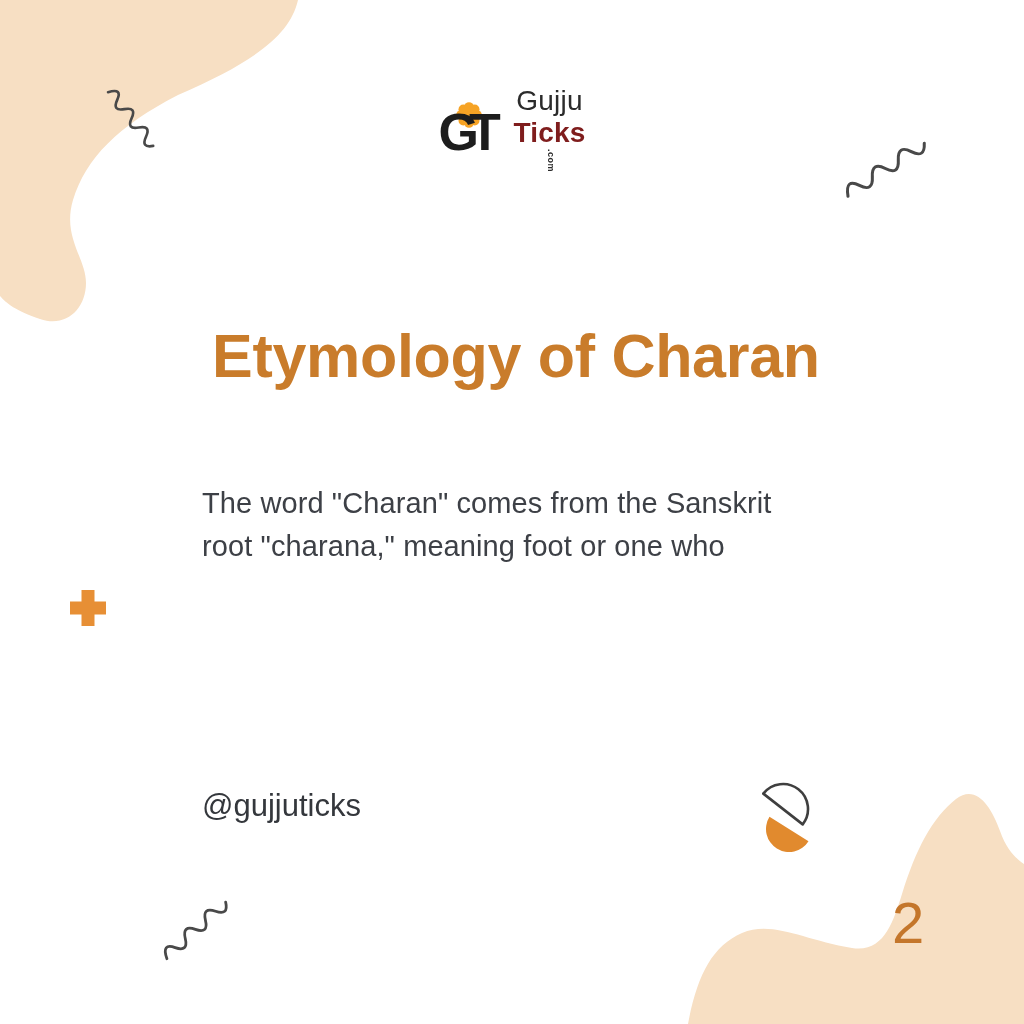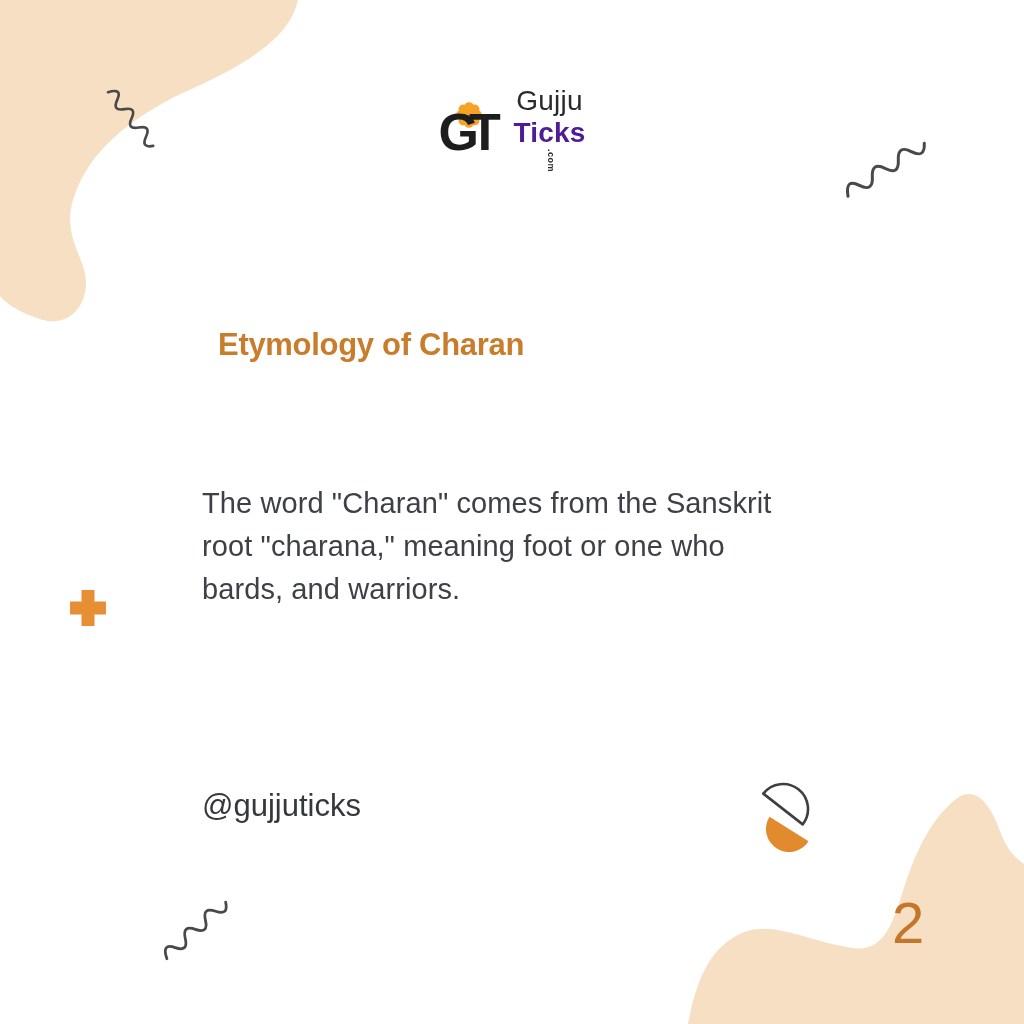--- a/index.html
+++ b/index.html
@@ -32,30 +32,30 @@
   }
   .logo-icon { position: relative; width: 66px; height: 66px; }
   .logo-flower { position: absolute; left: 17px; top: 1px; }
   .logo-monogram {
     position: absolute; left: 0; top: 2px;
     font-size: 52px; line-height: 60px; font-weight: 900;
     letter-spacing: -10px; color: #1d1d1d;
   }
   .logo-name { display: flex; align-items: center; flex-direction: column; }
   .logo-name-first  { font-size: 28px; font-weight: 500; color: #2b2b2b; letter-spacing: 0.2px; }
-  .logo-name-second { font-size: 28px; font-weight: 800; color: #4c1d95; letter-spacing: 0.2px; }
+  .logo-name-second { font-size: 28px; font-weight: 800; color: #7f1d1d; letter-spacing: 0.2px; }
   .logo-name-suffix {
     writing-mode: vertical-rl; font-size: 9px; color: #2b2b2b;
     margin-left: 3px; height: 32px; letter-spacing: 0.5px; font-weight: 600;
   }
 
   .page-title {
     position: absolute; left: 202px; top: 311px;
-    font-size: 31px; font-weight: 800; color: #c97c2b;
-    letter-spacing: -0.3px; margin: 16px;
+    font-size: 61px; font-weight: 800; color: #c97c2b;
+    letter-spacing: -0.3px; margin: 10px;
   }
 
   .body-text {
     position: absolute; left: 202px; top: 482px;
     font-size: 29px; line-height: 43px; color: #3d4046; font-weight: 400;
     letter-spacing: 0.1px;
   }
 
   .social-handle {
     position: absolute; left: 202px; top: 788px;
@@ -128,20 +128,19 @@
       <span class="logo-name-second">Ticks</span>
       <span class="logo-name-suffix">.com</span>
     </div>
   </div>
 
   <h1 class="page-title">Etymology of Charan</h1>
 
   <div class="body-text">
     <div>The word "Charan" comes from the Sanskrit</div>
     <div>root "charana," meaning foot or one who</div>
-    <div>bards, and warriors.</div>
   </div>
 
   <div class="social-handle">@gujjuticks</div>
 
   <div class="page-number">2</div>
 
 </div>
 
 </body></html>

